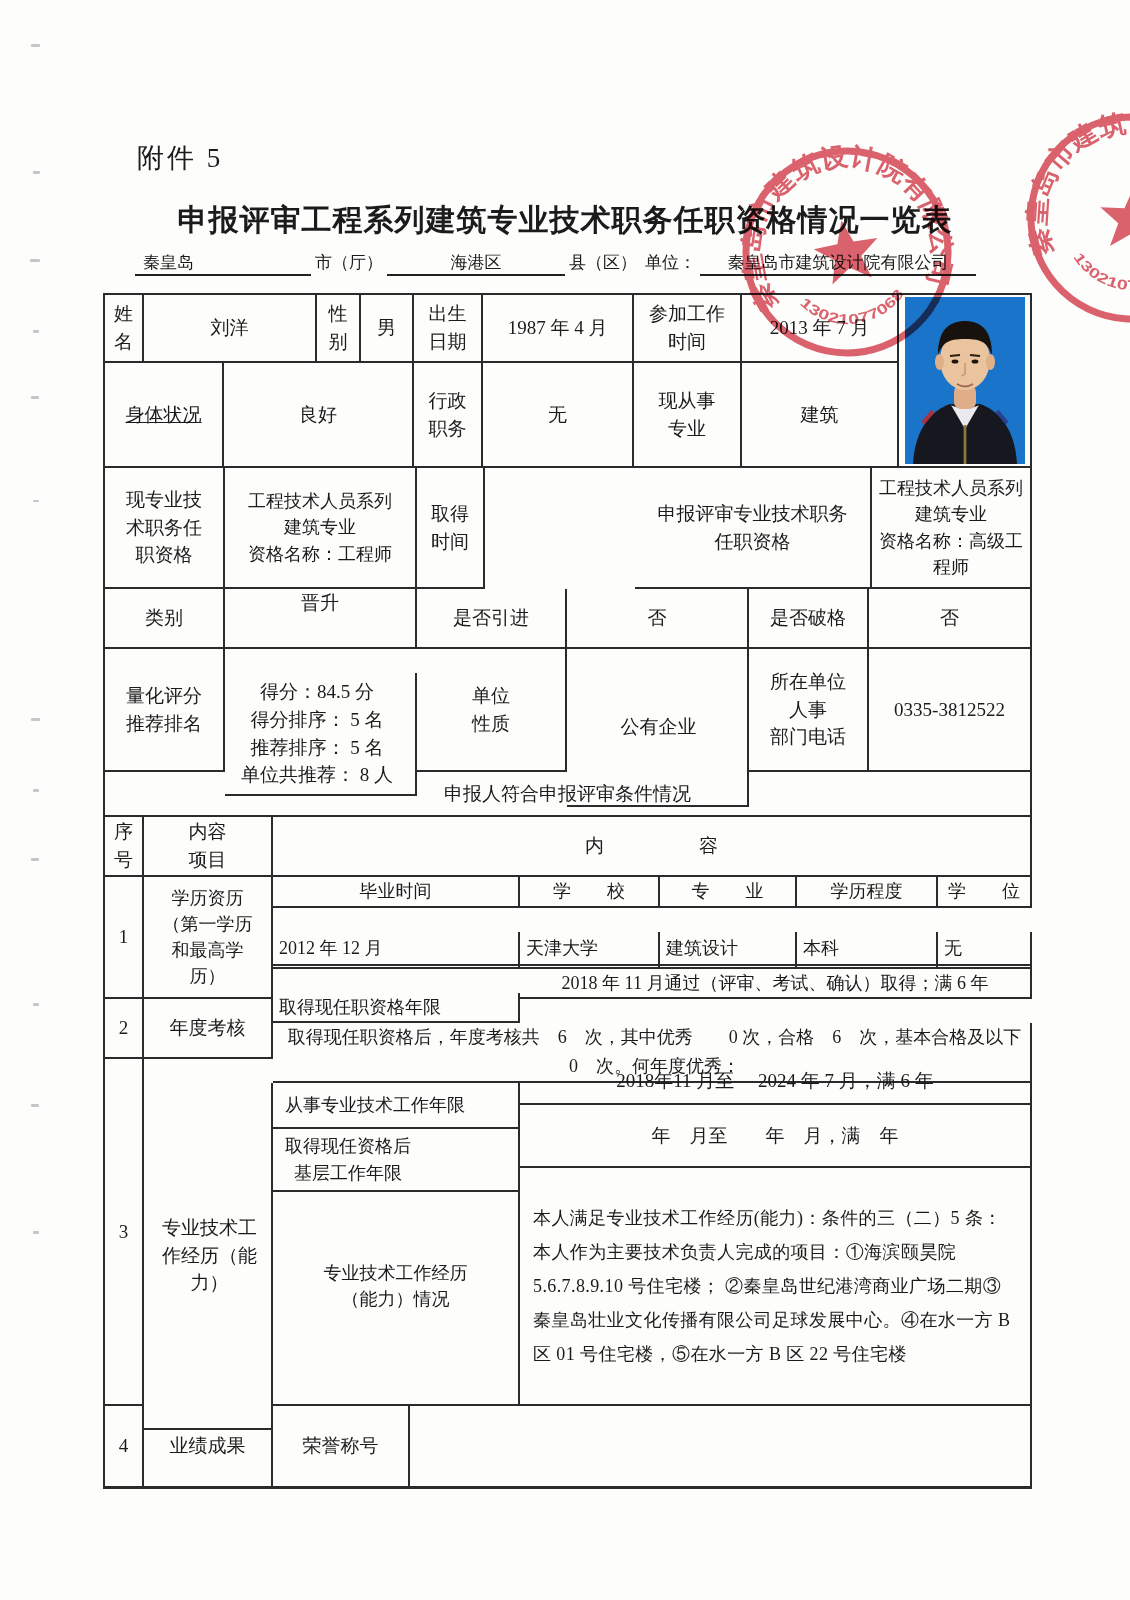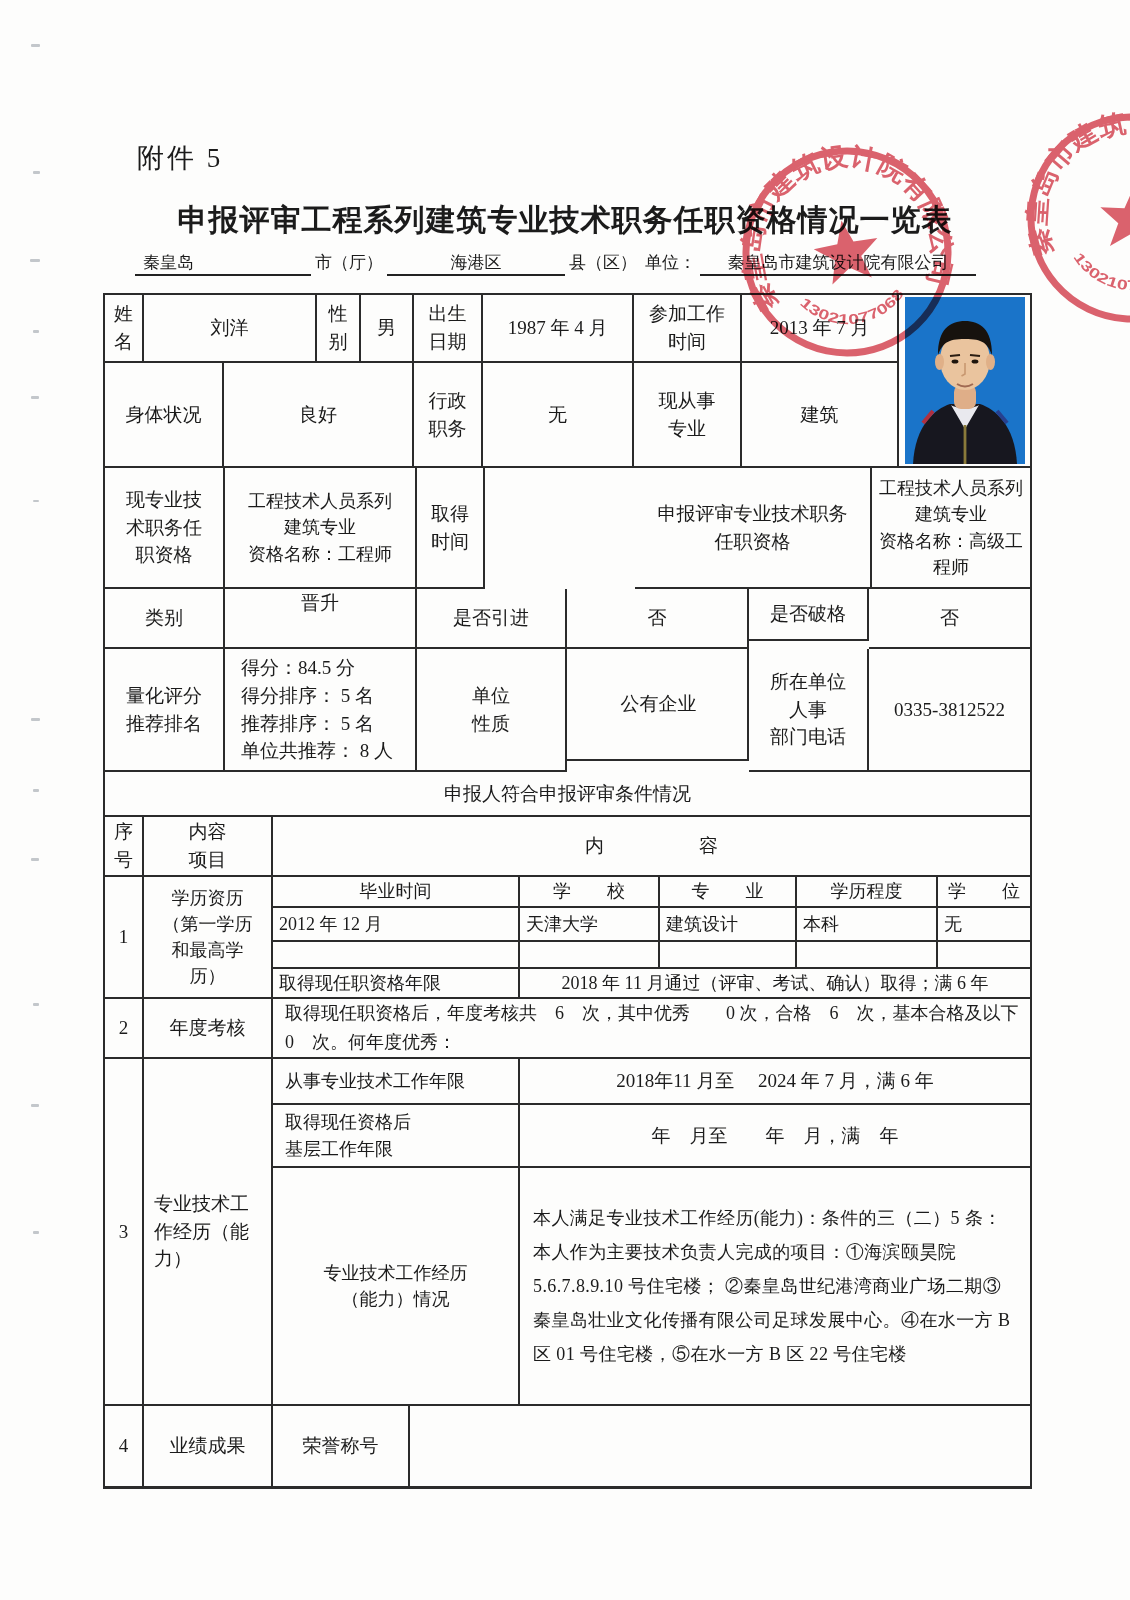--- a/index.html
+++ b/index.html
@@ -16,21 +16,21 @@
   .u2{width:178px;}
   .u3{width:276px;}
   .plain{display:inline-block;padding:0 4px;}
   
   .tbl{position:absolute;left:103px;top:293px;width:927px;height:1194px;
        border-top:2px solid #2b2b2b;border-left:2px solid #2b2b2b;}
   .c{position:absolute;box-sizing:border-box;border-right:2px solid #2b2b2b;border-bottom:2px solid #2b2b2b;
      display:flex;align-items:center;justify-content:center;text-align:center;
      font-size:19px;line-height:1.45;padding:2px 6px;overflow:hidden;}
   .pre{white-space:pre-line;}
-  .tl{justify-content:flex-start;text-align:left;}
+  .tl{justify-content:flex-start;text-align:center;margin-top:24px;}
   .f18{font-size:18px;}
   .vtop{align-items:flex-start;padding-top:0;}
   .bb3{border-bottom-width:3px;}
   .para{line-height:34px;letter-spacing:.4px;text-align:left;align-items:center;padding:6px 13px;}
   .photoCell{padding:0;}
   
   .seal{position:absolute;opacity:.82;mix-blend-mode:multiply;pointer-events:none;}
   
   .art{position:absolute;background:#c3c7cb;border-radius:1px;}
 </style>
@@ -99,21 +99,21 @@
         <path d="M45,59 L55,58" stroke="#2a1d12" stroke-width="2.2"></path>
         <path d="M65,58 L75,59" stroke="#2a1d12" stroke-width="2.2"></path>
         <ellipse cx="50" cy="64.5" rx="3.4" ry="2.1" fill="#1d140c"></ellipse>
         <ellipse cx="70" cy="64.5" rx="3.4" ry="2.1" fill="#1d140c"></ellipse>
 
         <path d="M60,66 L60,77 L56.5,79" stroke="#c89870" stroke-width="1.6" fill="none"></path>
         <path d="M52,87 C57,90 63,90 68,87" stroke="#a06a52" stroke-width="2" fill="none"></path>
       </svg>
     </div>
 
-    <div class="c" style="left:0;top:68px;width:119px;height:105px;">身体状况</div>
+    <div class="c" style="left:0;top:68px;width:119px;height:105px;text-decoration:underline;">身体状况</div>
     <div class="c" style="left:119px;top:68px;width:190px;height:105px;">良好</div>
     <div class="c pre" style="left:309px;top:68px;width:69px;height:105px;">行政
 职务</div>
     <div class="c" style="left:378px;top:68px;width:151px;height:105px;">无</div>
     <div class="c pre" style="left:529px;top:68px;width:108px;height:105px;">现从事
 专业</div>
     <div class="c" style="left:637px;top:68px;width:157px;height:105px;">建筑</div>
 
     <div class="c pre" style="left:0;top:173px;width:120px;height:121px;">现专业技
 术职务任
@@ -126,32 +126,32 @@
     <div class="c pre" style="left:530px;top:173px;width:237px;height:121px;">申报评审专业技术职务
 任职资格</div>
     <div class="c pre f18" style="left:767px;top:173px;width:160px;height:121px;">工程技术人员系列
 建筑专业
 资格名称：高级工程师</div>
 
     <div class="c" style="left:0;top:294px;width:120px;height:60px;">类别</div>
     <div class="c vtop" style="left:120px;top:294px;width:192px;height:60px;">晋升</div>
     <div class="c" style="left:312px;top:294px;width:150px;height:60px;">是否引进</div>
     <div class="c" style="left:462px;top:294px;width:182px;height:60px;">否</div>
-    <div class="c" style="left:644px;top:294px;width:120px;height:52px;">是否破格</div>
+    <div class="c" style="left:644px;top:294px;width:120px;height:60px;">是否破格</div>
     <div class="c" style="left:764px;top:294px;width:163px;height:60px;">否</div>
 
     <div class="c pre" style="left:0;top:354px;width:120px;height:123px;">量化评分
 推荐排名</div>
     <div class="c pre tl" style="left:120px;top:354px;width:192px;height:123px;padding-left:16px;">得分：84.5 分
 得分排序：  5 名
 推荐排序：  5 名
 单位共推荐：  8 人</div>
     <div class="c pre" style="left:312px;top:354px;width:150px;height:123px;">单位
 性质</div>
-    <div class="c" style="left:462px;top:354px;width:182px;height:112px;padding-left:9px;">公有企业</div>
+    <div class="c" style="left:462px;top:354px;width:182px;height:158px;padding-left:9px;">公有企业</div>
     <div class="c pre" style="left:644px;top:354px;width:120px;height:123px;">所在单位
 人事
 部门电话</div>
     <div class="c" style="left:764px;top:354px;width:163px;height:123px;">0335-3812522</div>
 
     <div class="c" style="left:0;top:477px;width:927px;height:45px;">申报人符合申报评审条件情况</div>
 
     <div class="c pre" style="left:0;top:522px;width:39px;height:60px;">序
 号</div>
     <div class="c pre" style="left:39px;top:522px;width:129px;height:60px;">内容

